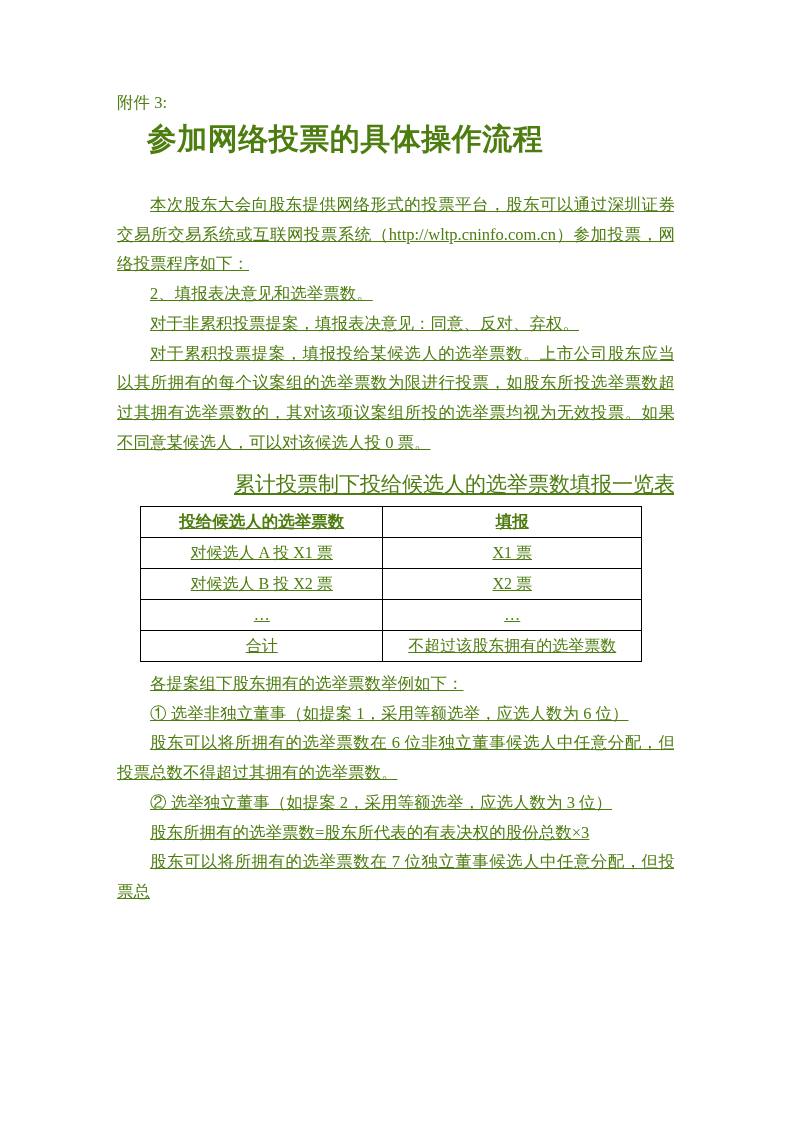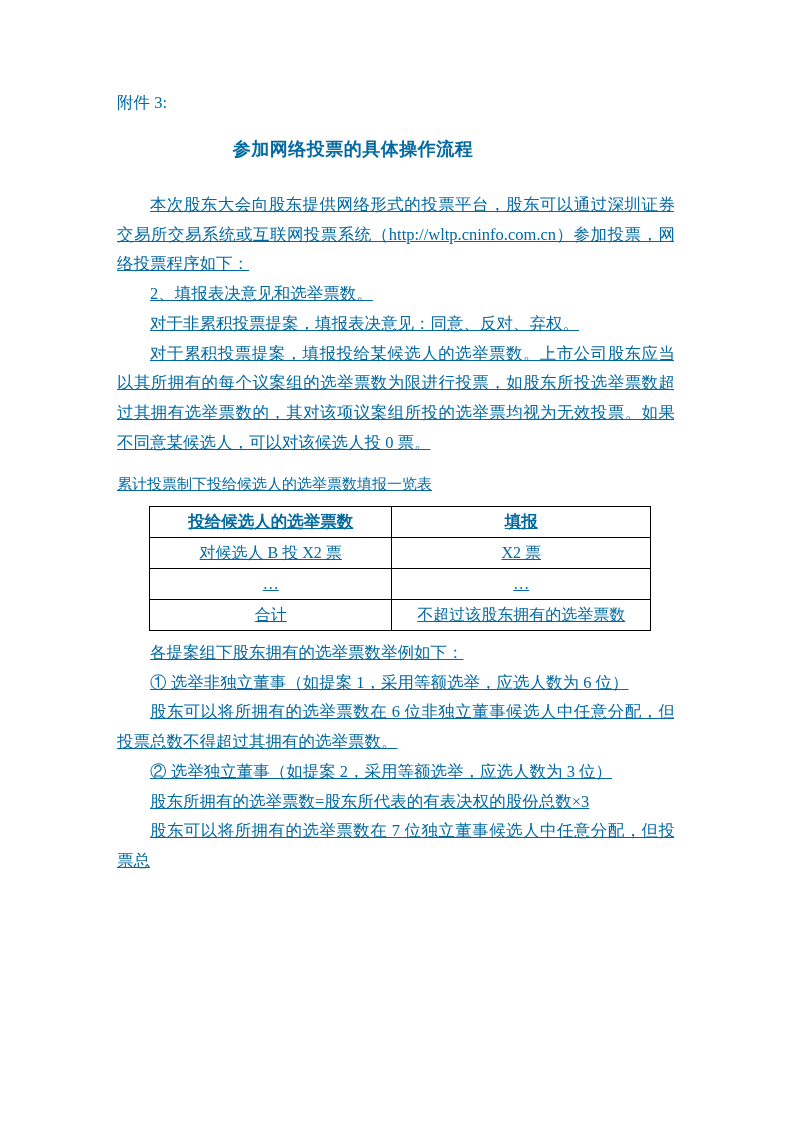--- a/index.html
+++ b/index.html
@@ -6,40 +6,40 @@
     margin: 0;
     padding: 0;
     background: #ffffff;
   }
   .page {
     position: relative;
     width: 674px;
     height: 1122px;
     background: #ffffff;
     overflow: hidden;
-    color: #0369a1;
+    color: #4d7c0f;
     font-family: "Liberation Serif", "DejaVu Serif", serif;
   }
   .attachment-label {
     position: absolute;
     left: 117px;
     top: 92px;
     font-size: 16.5px;
     line-height: 22px;
   }
   .doc-title {
     position: absolute;
     left: 0;
     top: 116px;
     width: 100%;
-    margin: 16px;
+    margin: 8px;
     text-align: center;
-    font-family: Liberation Serif, serif;
+    font-family: Liberation Mono, monospace;
     font-weight: bold;
-    font-size: 18px;
+    font-size: 30px;
     line-height: 34px;
     letter-spacing: 0.5px;
   }
   .doc-body {
     position: absolute;
     left: 117px;
     top: 190px;
     width: 558px;
     font-size: 16.5px;
     line-height: 29.7px;
@@ -50,26 +50,26 @@
     margin: 0;
     padding: 0;
     text-indent: 2em;
   }
   .bold-heading {
     font-weight: bold;
   }
   .table-caption {
     margin-top: 13px !important;
     text-indent: 0 !important;
-    text-align: left;
-    font-size: 15px;
+    text-align: right;
+    font-size: 21px;
   }
   table.vote-table {
     width: 502px;
-    margin: 6px 0 0 32px;
+    margin: 6px 0 0 23px;
     border-collapse: collapse;
     table-layout: fixed;
   }
   .vote-table th,
   .vote-table td {
     border: 1.5px solid #000000;
     height: 30px;
     padding: 0 4px;
     text-align: center;
     vertical-align: middle;
@@ -116,20 +116,24 @@
         <col class="col-2">
       </colgroup>
       <thead>
         <tr>
           <th>投给候选人的选举票数</th>
           <th>填报</th>
         </tr>
       </thead>
       <tbody>
         <tr>
+          <td>对候选人 A 投 X1 票</td>
+          <td>X1 票</td>
+        </tr>
+        <tr>
           <td>对候选人 B 投 X2 票</td>
           <td>X2 票</td>
         </tr>
         <tr>
           <td>…</td>
           <td>…</td>
         </tr>
         <tr>
           <td>合计</td>
           <td>不超过该股东拥有的选举票数</td>

